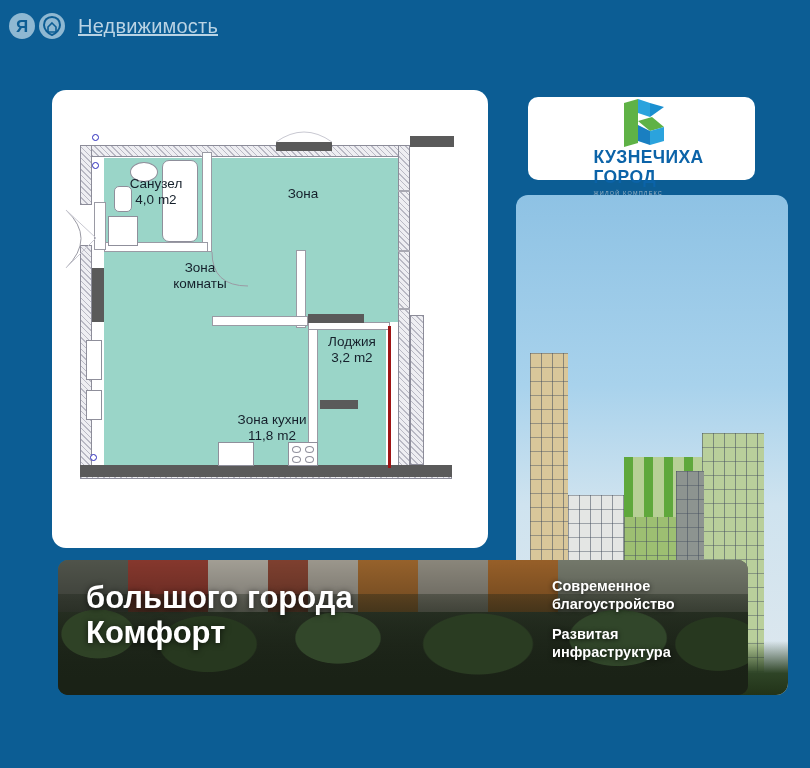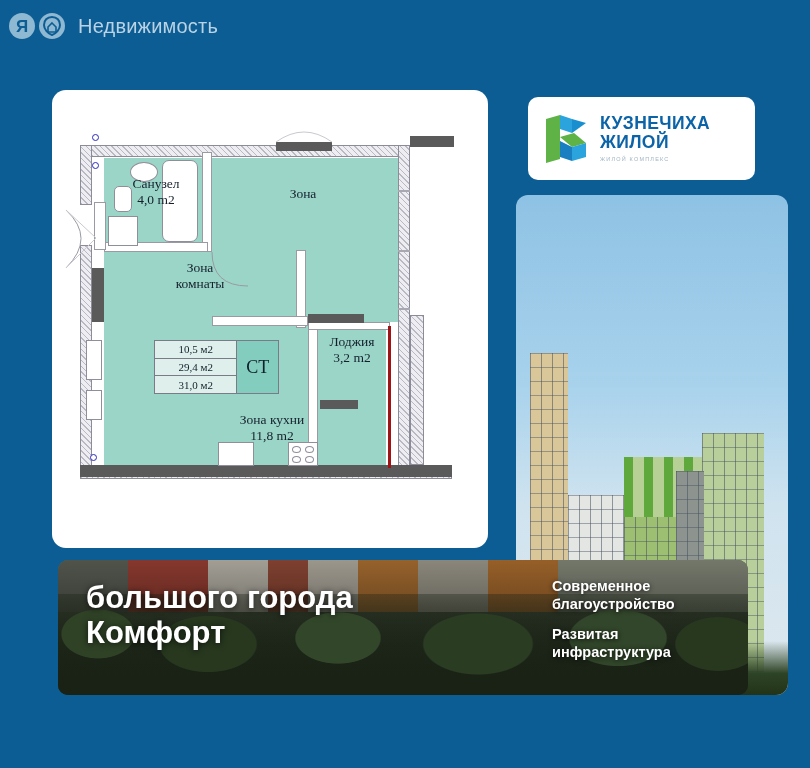--- a/index.html
+++ b/index.html
@@ -21,33 +21,33 @@
     background: #8fb8d2; color: #0c5d94;
     display: flex; align-items: center; justify-content: center;
     font-size: 17px; font-weight: bold; line-height: 1;
   }
   .ya-mark2 {
     width: 26px; height: 26px; border-radius: 50%;
     background: #8fb8d2; position: relative;
   }
   .ya-mark2 svg { position: absolute; left: 4px; top: 3px; }
   .ya-text {
-    margin-left: 9px; color: #b9d3e4; font-size: 20px; letter-spacing: .2px;
+    margin-left: 9px; color: #b9d3e4; font-size: 20px; letter-spacing: .2px; text-decoration: underline;
   }
 
   
   .plan-card {
     position: absolute; left: 52px; top: 90px;
     width: 436px; height: 458px;
     background: #ffffff; border-radius: 14px;
   }
   .plan-inner { position: absolute; inset: 0; overflow: hidden; }
 
   
-  .fp { position: absolute; left: 0; top: 0; width: 436px; height: 330px; font-family: Liberation Serif, serif; }
+  .fp { position: absolute; left: 0; top: 0; width: 436px; height: 330px; }
 
   .room { position: absolute; background: #9ad5c8; }
   .wallhatch {
     position: absolute;
     background:
       repeating-linear-gradient(45deg,
         #b9b9c4 0px, #b9b9c4 1px, #eeeef2 1px, #eeeef2 4px);
     border: 1px solid #8c8c99;
   }
   .wall-dark { position: absolute; background: #5a5a5a; }
@@ -83,21 +83,21 @@
   .bluedot {
     position: absolute; width: 7px; height: 7px; border-radius: 50%;
     border: 1.5px solid #2b2bbb; background: #fff;
   }
   .redline { position: absolute; background: #9e1414; }
 
   
   .logo-card {
     position: absolute; left: 528px; top: 97px;
     width: 227px; height: 83px; background: #fff; border-radius: 10px;
-    display: flex; align-items: center; padding-left: 14px;
+    display: flex; align-items: center; padding-left: 14px; flex-direction: column;
   }
   .kz-mark { width: 48px; height: 52px; position: relative; margin-right: 10px; }
   .kz-text { display: flex; flex-direction: column; line-height: 1; }
   .kz-l1, .kz-l2 {
     color: #0b63a8; font-size: 17.5px; font-weight: bold; letter-spacing: .4px;
   }
   .kz-l2 { margin-top: 2px; }
   .kz-sub {
     margin-top: 5px; color: #9fb4c4; font-size: 5.5px; letter-spacing: 1.2px;
   }
@@ -241,47 +241,39 @@
       <div class="label" style="left:262px; top:244px; width:76px;">
         <div>Лоджия</div>
         <div>3,2 m2</div>
       </div>
 
       <div class="label" style="left:140px; top:322px; width:160px;">
         <div>Зона кухни</div>
         <div>11,8 m2</div>
       </div>
 
-      <div class="infobox" style="left:102px; top:250px; width:125px; height:54px;">
-        <div class="col1">
-          <div>10,5 м2</div>
-          <div>29,4 м2</div>
-          <div>31,0 м2</div>
-        </div>
-        <div class="col2">СТ</div>
-      </div>
 
     </div>
   </div>
 </div>
 
 <div class="logo-card">
   <div class="kz-mark">
     <svg width="48" height="52" viewBox="0 0 48 52">
       <polygon points="4,6 18,2 18,46 4,50" fill="#5fb246"></polygon>
       <polygon points="18,2 30,6 30,20 18,16" fill="#2ba3dd"></polygon>
       <polygon points="30,6 44,10 30,20" fill="#1a8fd0"></polygon>
       <polygon points="18,24 32,20 44,30 30,34" fill="#5fb246"></polygon>
       <polygon points="30,34 44,30 44,44 30,48" fill="#2ba3dd"></polygon>
       <polygon points="18,28 30,34 30,48 18,44" fill="#1a7fc1"></polygon>
     </svg>
   </div>
   <div class="kz-text">
     <div class="kz-l1">КУЗНЕЧИХА</div>
-    <div class="kz-l2">ЖИЛОЙ</div>
+    <div class="kz-l2">ГОРОД</div>
     <div class="kz-sub">ЖИЛОЙ КОМПЛЕКС</div>
   </div>
 </div>
 
 <div class="photo-right">
   <div class="sky"></div>
 
   <div class="bldg" style="left:14px; top:158px; width:38px; height:342px; background:#d9c79a;">
     <div class="win-grid"></div>
   </div>

